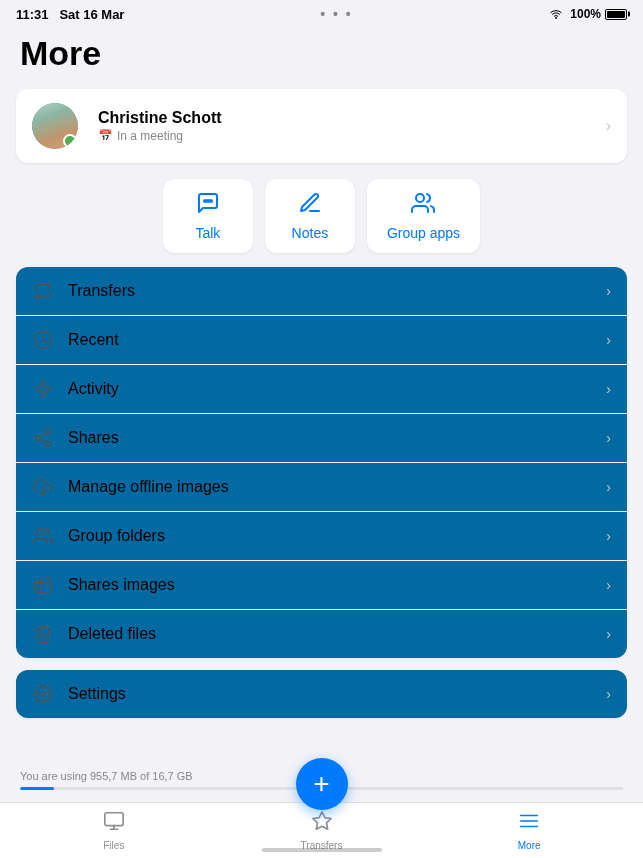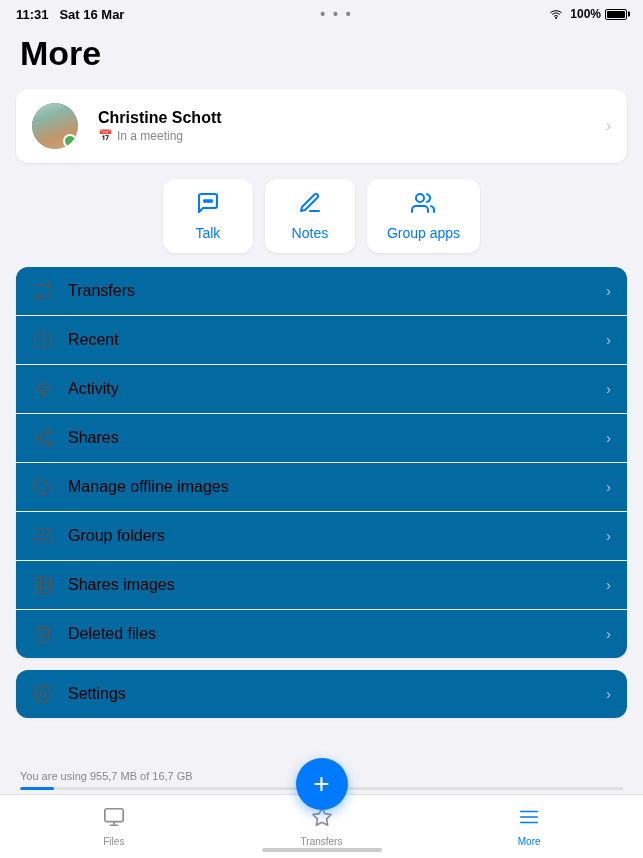--- a/index.html
+++ b/index.html
@@ -165,21 +165,21 @@
       height: 100%;
       background: #007AFF;
       border-radius: 2px;
       width: 5.7%;
     }
 
     
     .tab-bar {
       position: absolute;
       bottom: 0; left: 0; right: 0;
-      height: 64px;
+      height: 56px;
       background: rgba(255,255,255,0.95);
       border-top: 1px solid #e0e0e0;
       display: flex;
       align-items: center;
       justify-content: space-around;
       padding: 0 10px;
     }
     .tab-item {
       display: flex;
       flex-direction: column;

